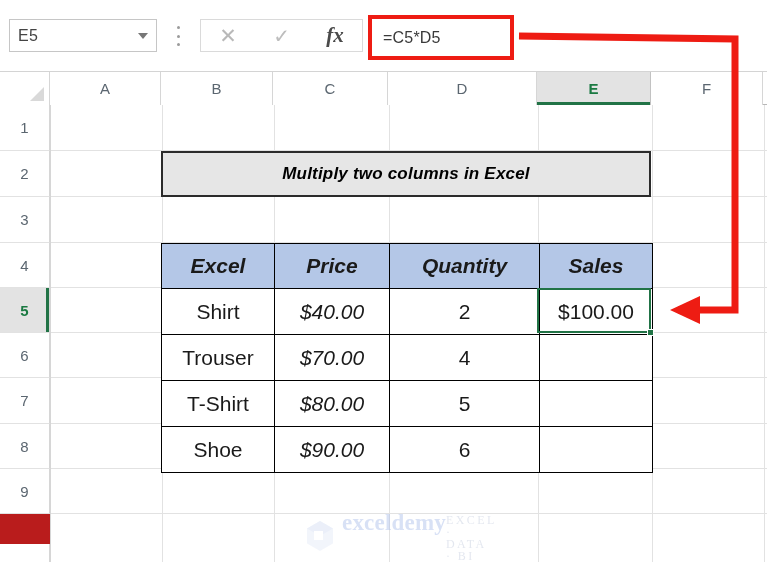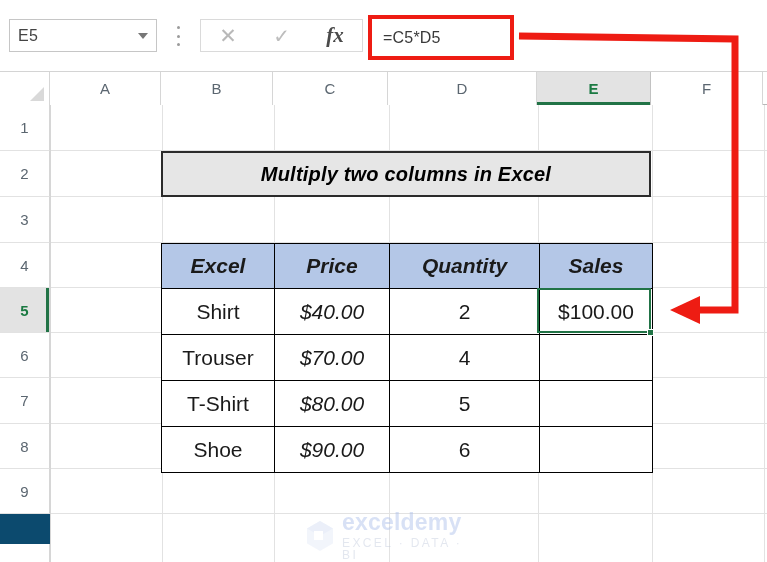--- a/index.html
+++ b/index.html
@@ -2,21 +2,21 @@
 <html><head>
 <meta charset="utf-8">
 <style>
   * { box-sizing: border-box; margin: 0; padding: 0; }
   html, body {
     width: 767px; height: 562px;
     background: #ffffff;
     font-family: "Liberation Sans", sans-serif;
     overflow: hidden;
   }
-  #app { position: relative; width: 767px; height: 562px; background: #0c4a6e; }
+  #app { position: relative; width: 767px; height: 562px; background: #b91c1c; }
 
   
   .formula-strip {
     position: absolute; left: 0; top: 0; width: 767px; height: 72px;
     background: #ffffff;
     border-bottom: 1px solid #d4d4d4;
   }
   .name-box {
     position: absolute; left: 9px; top: 19px; width: 148px; height: 33px;
     border: 1px solid #c6c6c6; background: #fff;
@@ -119,21 +119,21 @@
   .gridline-v {
     position: absolute; top: 0; width: 1px; height: 457px; background: #e2e2e2;
   }
 
   
   .title-cell {
     position: absolute;
     background: #e6e6e6;
     border: 2px solid #2b2b2b;
     display: flex; align-items: center; justify-content: center;
-    font-size: 20px; font-weight: 700; font-style: italic;
+    font-size: 17px; font-weight: 700; font-style: italic;
     color: #000; letter-spacing: .2px;
   }
 
   
   .tbl { position: absolute; border-collapse: collapse; table-layout: fixed; }
   .tbl td {
     border: 1px solid #000;
     text-align: center;
     font-size: 20px;
     color: #1a1a1a;
@@ -169,21 +169,21 @@
   .annot { position: absolute; left: 0; top: 0; width: 767px; height: 562px; pointer-events: none; }
 
   
   .watermark {
     position: absolute; left: 305px; top: 514px;
     width: 176px; height: 44px;
     display: flex; align-items: center; gap: 7px;
     opacity: .45;
   }
   .wm-mark { width: 30px; height: 32px; flex: none; }
-  .wm-text { display: flex; flex-direction: column; line-height: 1; }
+  .wm-text { display: flex; flex-direction: row; line-height: 1; font-family: Liberation Serif, serif; }
   .wm-name { font-size: 23px; font-weight: 700; color: #a9bdea; letter-spacing: .2px; }
   .wm-sub { font-size: 12px; color: #c3cbdd; letter-spacing: 2.4px; margin-top: 3px; }
 </style>
 </head>
 <body>
 
 <div id="app">
 
   <div class="formula-strip">
 

